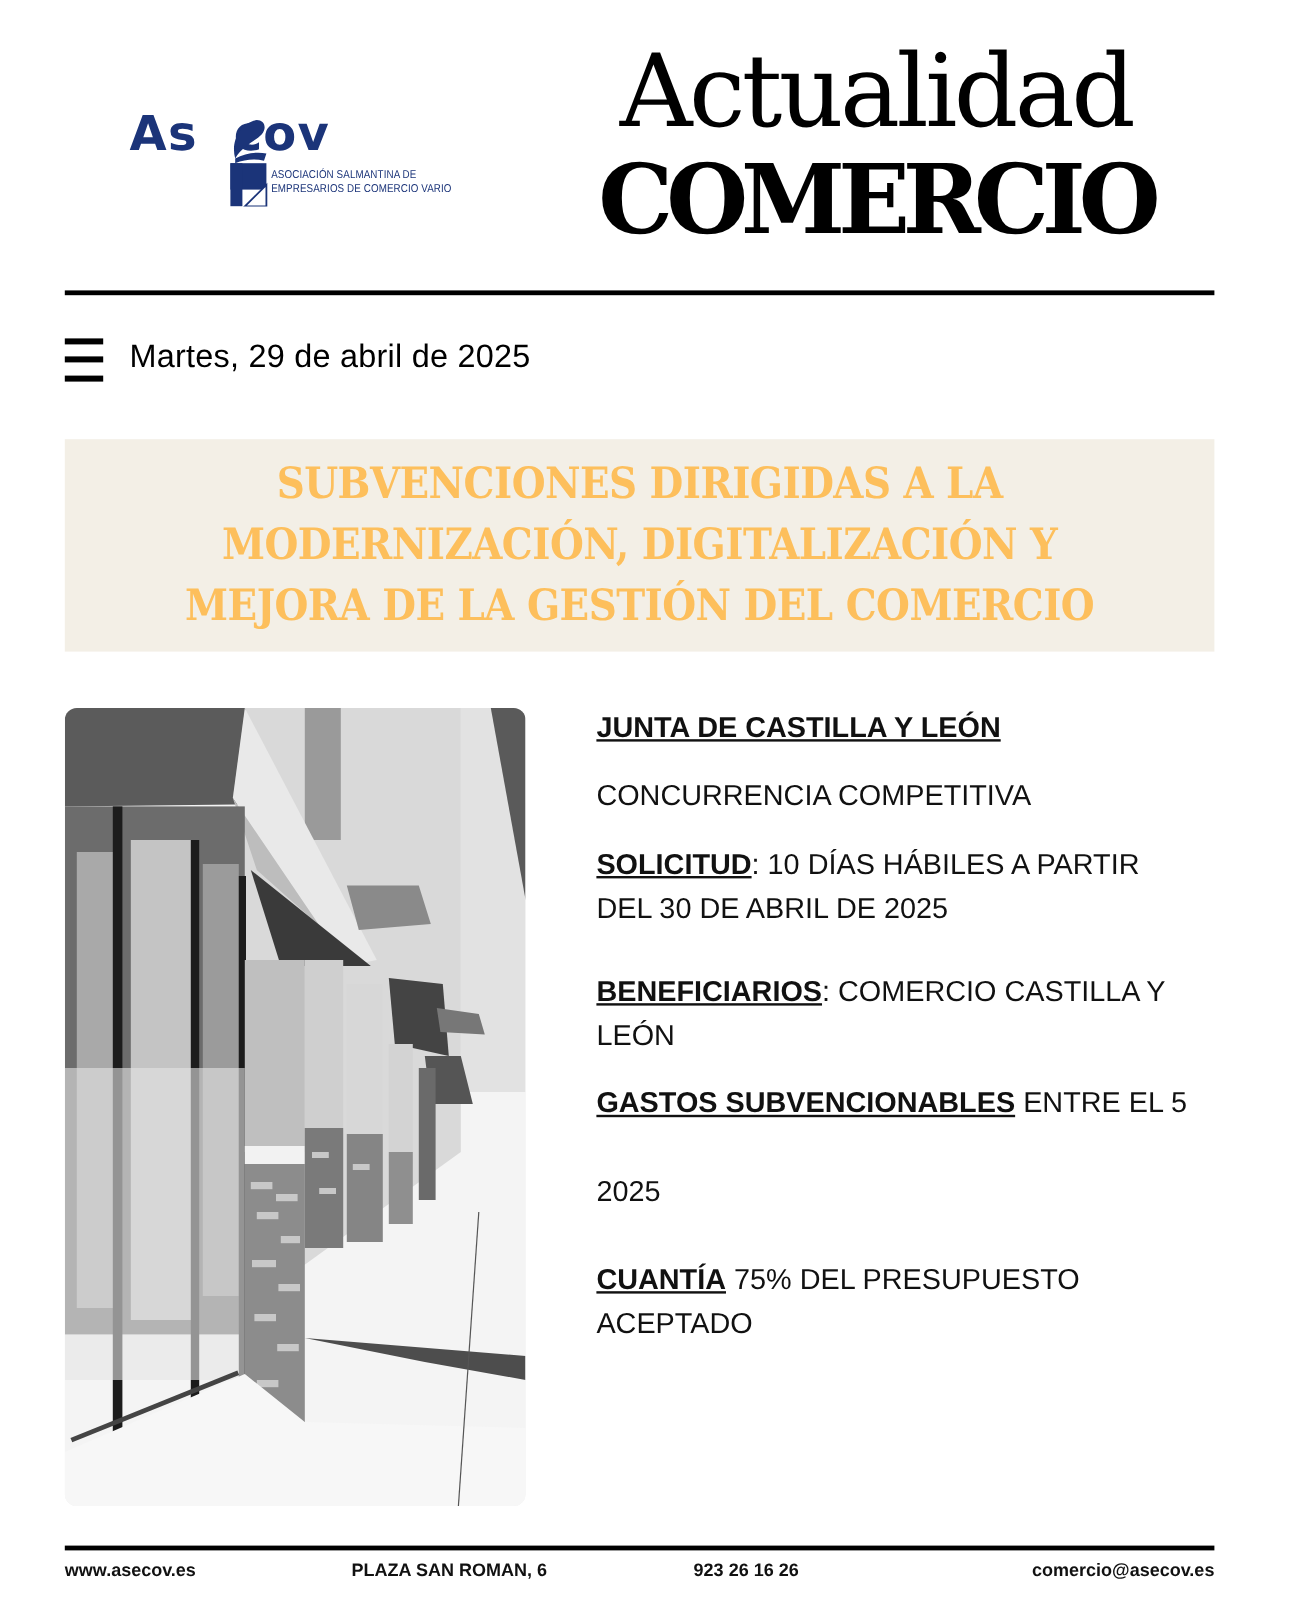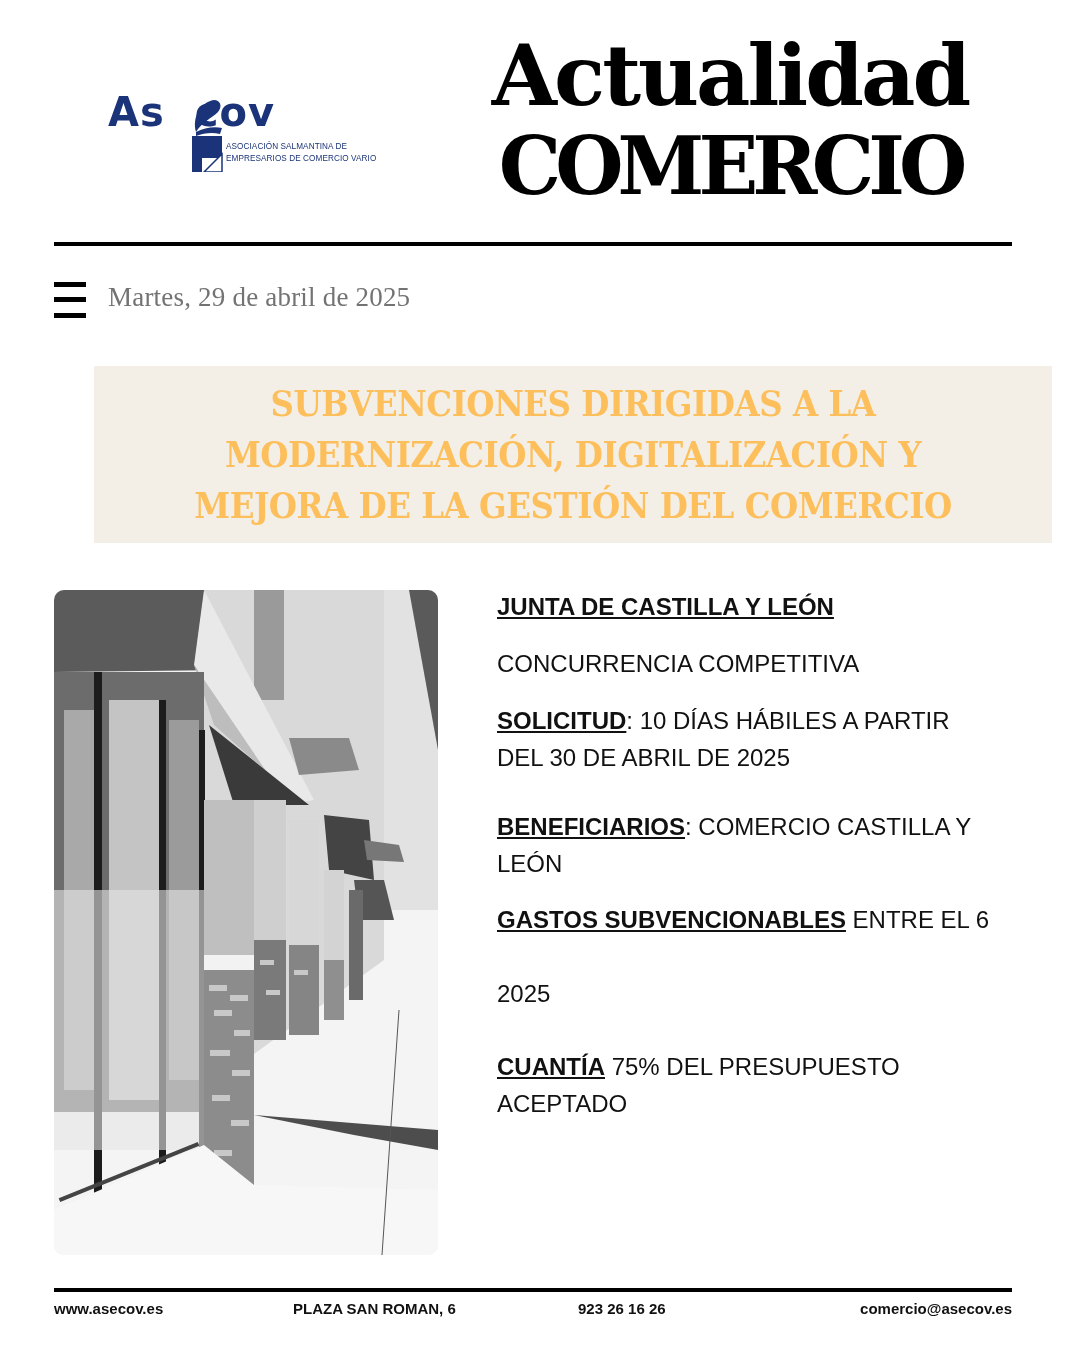--- a/index.html
+++ b/index.html
@@ -18,49 +18,49 @@
     .logo-sub {
       position: absolute; left: 118px; top: 50px;
       font-family: "Liberation Sans", sans-serif; font-size: 9.5px; line-height: 12px;
       color: #1b3479; letter-spacing: 0.1px; transform: scaleX(0.86); transform-origin: left top;
       white-space: nowrap;
     }
 
     
     .masthead { position: absolute; left: 440px; top: 28px; width: 580px; text-align: center; }
     .mast-line1 {
-      font-family: "DejaVu Serif", serif; font-weight: bold; font-size: 84px;
+      font-family: "DejaVu Serif", serif; font-weight: normal; font-size: 84px;
       line-height: 96px; letter-spacing: -3px; color: #000;
     }
     .mast-line2 {
       font-family: "DejaVu Serif", serif; font-weight: bold; font-size: 80px;
       line-height: 92px; letter-spacing: -6px; color: #000; margin-top: -4px;
       transform: scaleX(0.98);
     }
 
     .rule { position: absolute; left: 54px; width: 958px; height: 4px; background: #000; }
     .rule.top { top: 242px; }
     .rule.bottom { top: 1288px; }
 
     
     .menu-icon { position: absolute; left: 54px; top: 282px; width: 32px; height: 38px; }
     .menu-icon span { position: absolute; left: 0; width: 32px; height: 5px; background: #000; }
     .menu-icon span:nth-child(1) { top: 0; }
     .menu-icon span:nth-child(2) { top: 15px; }
     .menu-icon span:nth-child(3) { top: 31px; }
     .date {
       position: absolute; left: 108px; top: 282px;
-      font-family: Liberation Serif, serif; font-size: 27px; color: #737373;
+      font-family: Liberation Sans, sans-serif; font-size: 27px; color: #000000;
       letter-spacing: 0.2px;
     }
 
     
     .title-band {
       position: absolute; left: 54px; top: 366px; width: 958px; height: 177px;
-      background: #f3efe6; display: flex; align-items: center; justify-content: center; margin-left: 40px;
+      background: #f3efe6; display: flex; align-items: center; justify-content: center;
     }
     .title-text {
       font-family: "DejaVu Serif", serif; font-weight: bold; font-size: 36px;
       line-height: 51px; color: #fdbf5c; text-align: center; letter-spacing: -0.5px;
       transform: scaleX(0.9); width: 1040px;
     }
 
     
     .photo {
       position: absolute; left: 54px; top: 590px; width: 384px; height: 665px;
@@ -195,21 +195,21 @@
     <b>SOLICITUD</b><span>: 10 DÍAS HÁBILES A PARTIR</span><br>
     <span>DEL 30 DE ABRIL DE 2025</span>
   </p>
 
   <p style="top:220px;">
     <b>BENEFICIARIOS</b><span>: COMERCIO CASTILLA Y</span><br>
     <span>LEÓN</span>
   </p>
 
   <p style="top:313px;">
-    <b>GASTOS SUBVENCIONABLES</b><span> ENTRE EL 6</span><br>
+    <b>GASTOS SUBVENCIONABLES</b><span> ENTRE EL 5</span><br>
     <br>
     <span>2025</span>
   </p>
 
   <p style="top:444px;margin-top:16px;">
     <b>CUANTÍA</b><span> 75% DEL PRESUPUESTO</span><br>
     <span>ACEPTADO</span>
   </p>
 </div>
 

